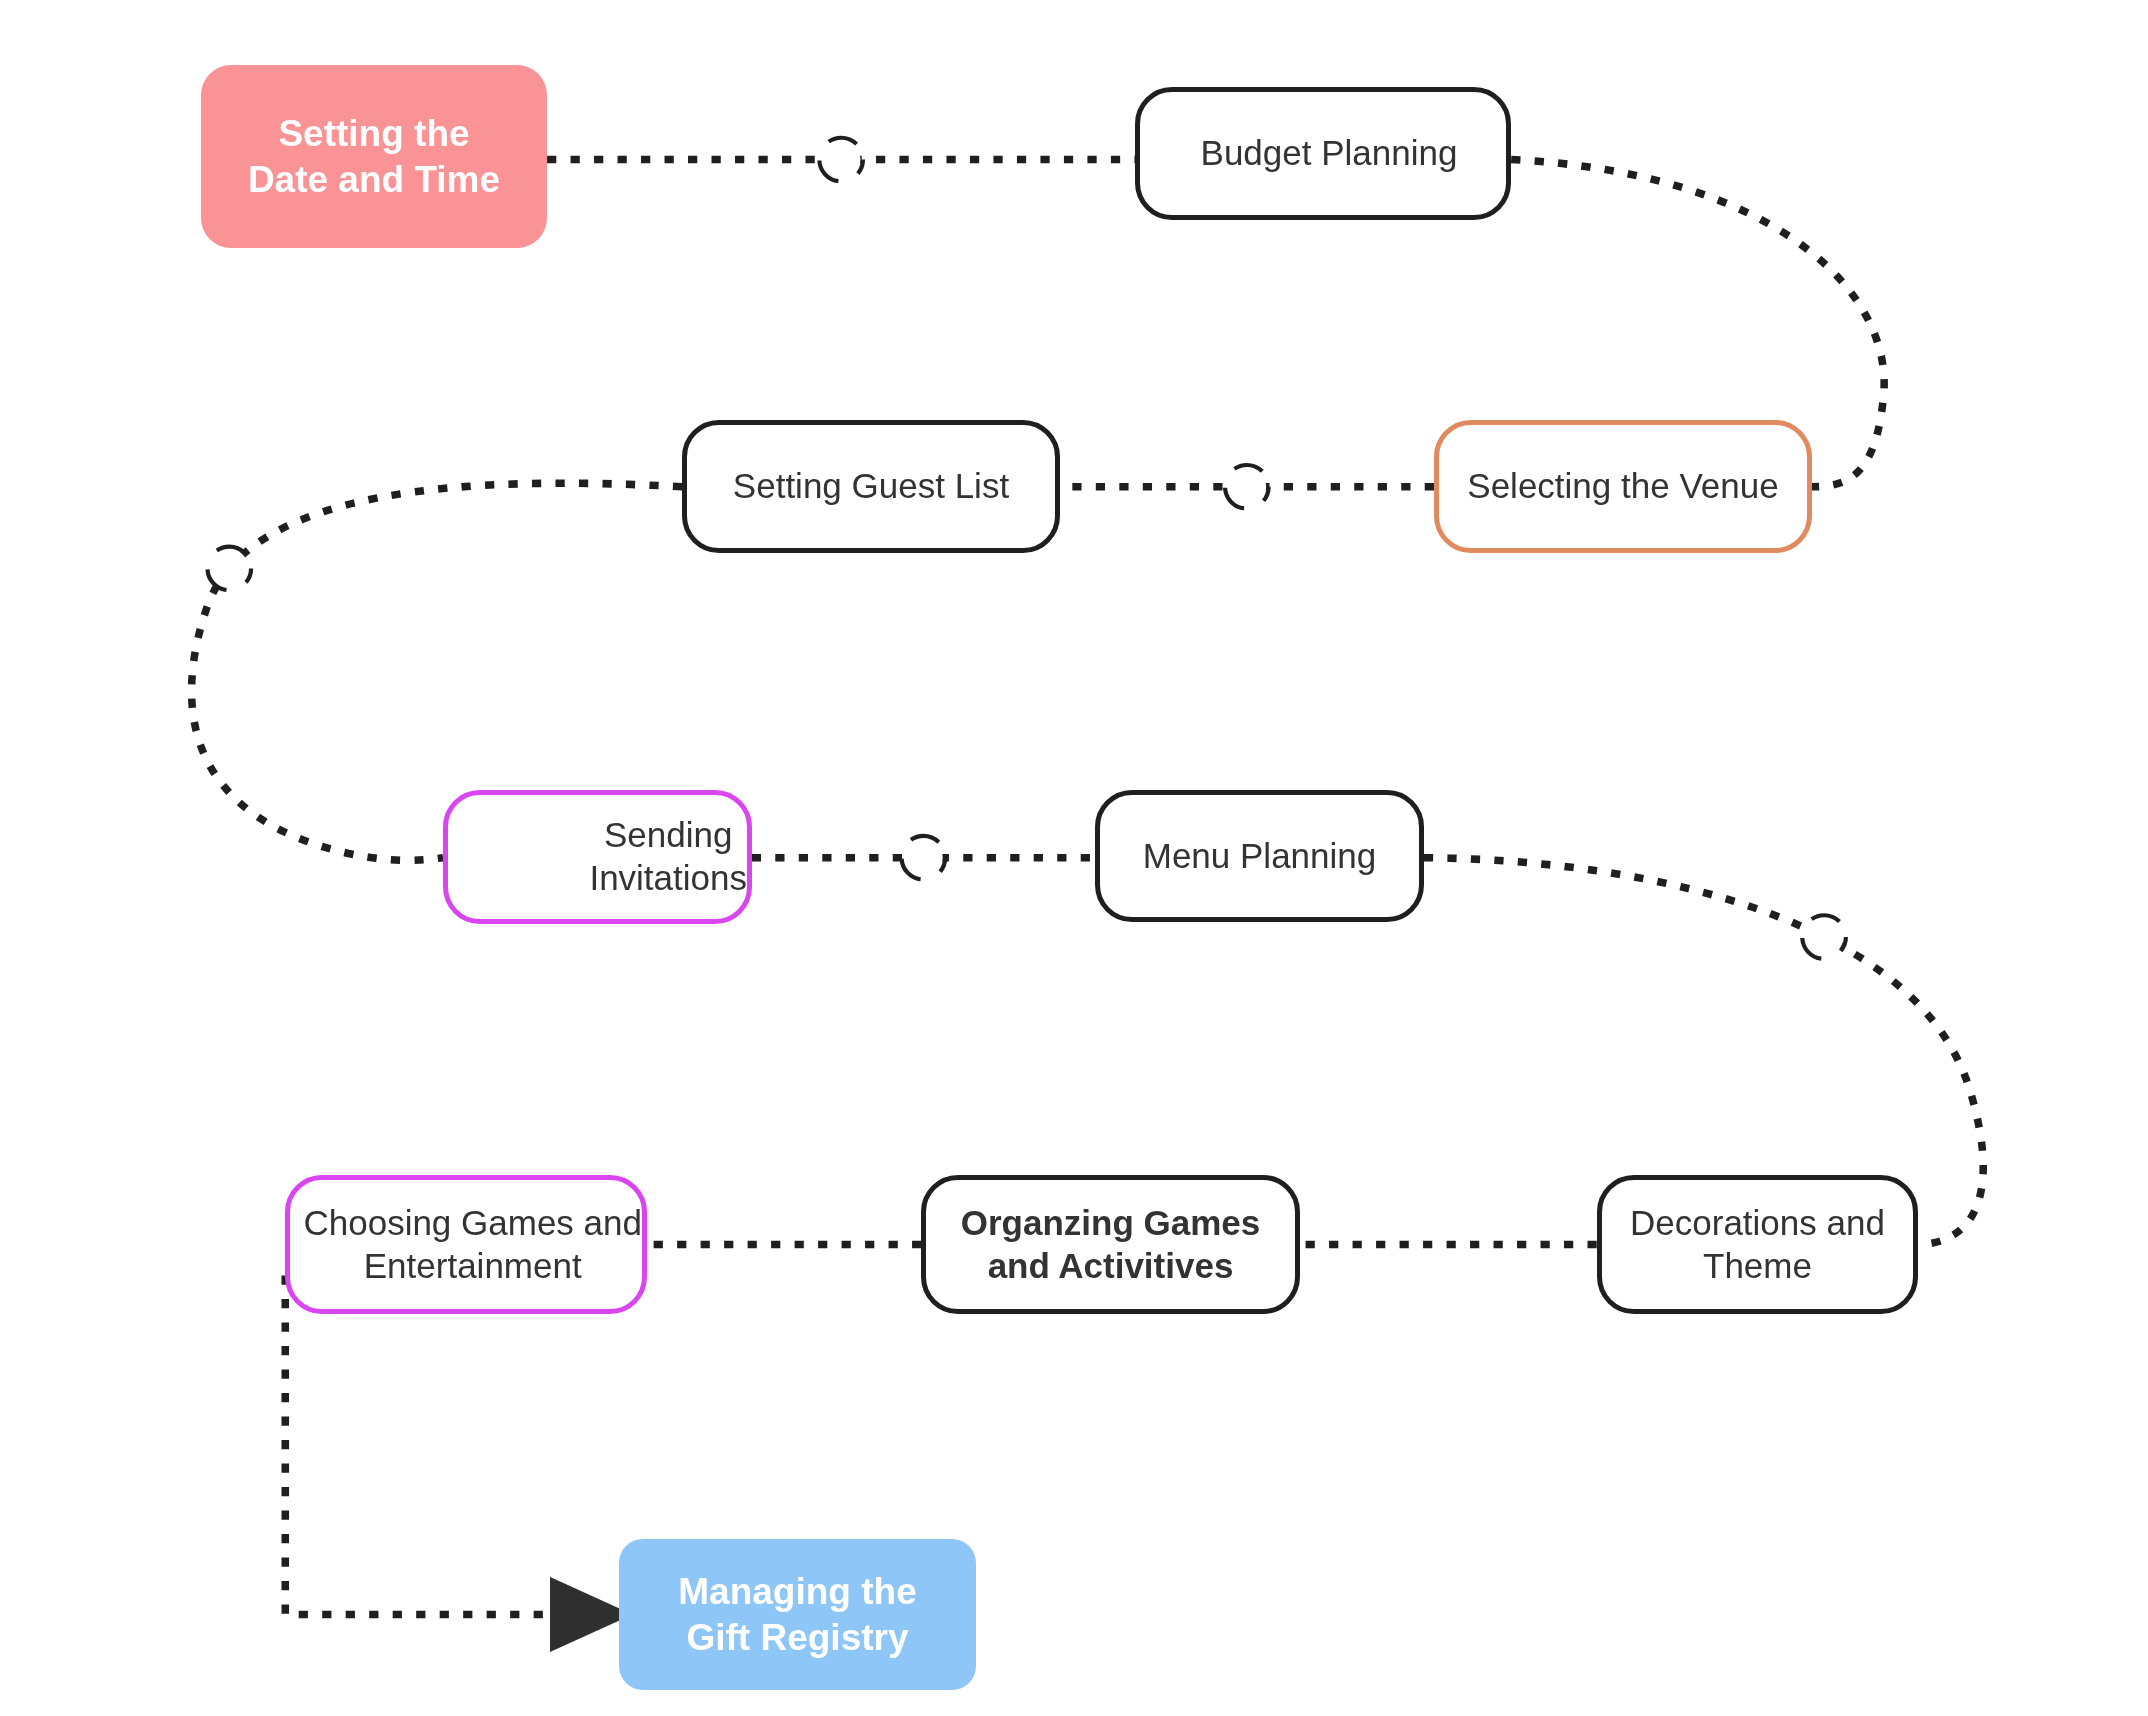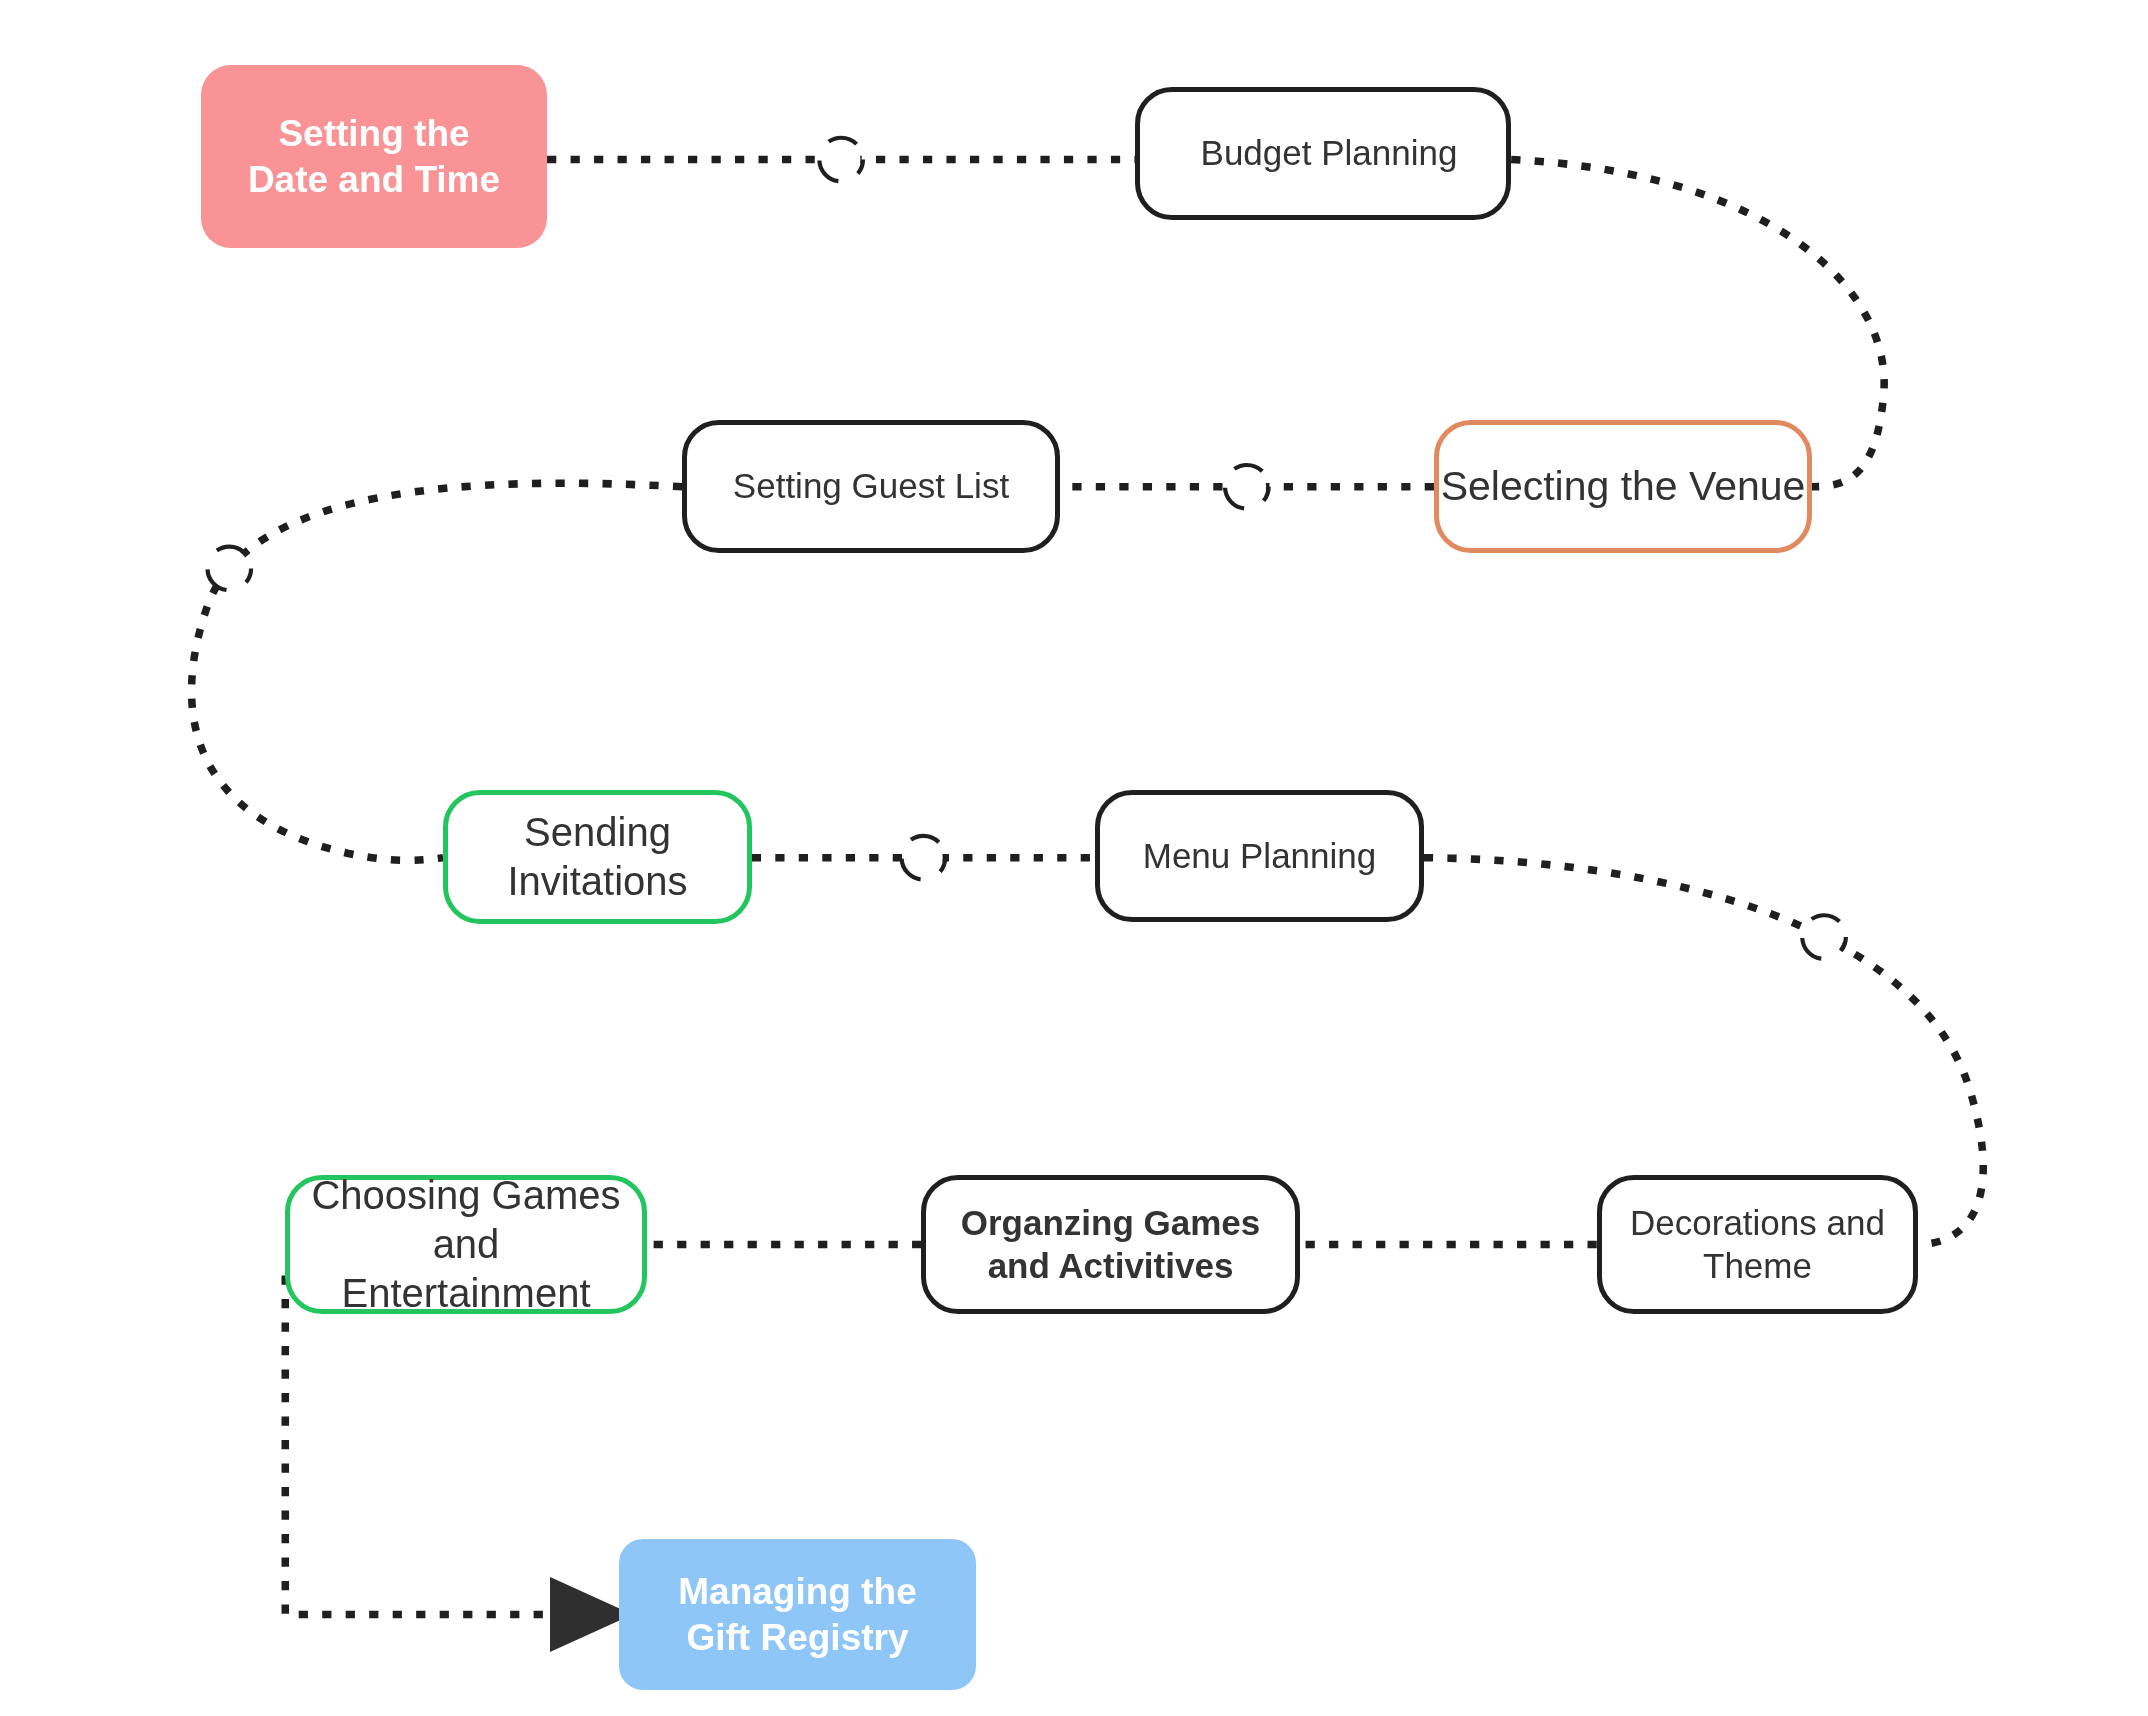--- a/index.html
+++ b/index.html
@@ -44,29 +44,30 @@
     background: #ffffff;
     border: 5px solid #1f1f1f;
     color: #333333;
     font-size: 35px;
     font-weight: 400;
   }
   .node-accent-orange {
     background: #ffffff;
     border: 5px solid #E08A5F;
     color: #333333;
-    font-size: 41px;
+    font-size: 35px;
     font-weight: 400;
   }
   .node-accent-pink {
     background: #ffffff;
-    border: 5px solid #22c55e;
+    border: 5px solid #d946ef;
     color: #333333;
-    font-size: 40px;
+    font-size: 35px;
     font-weight: 400;
+    justify-content: flex-end;
   }
   .node-filled-salmon {
     background: #F99396;
     border: none;
     color: #ffffff;
     font-size: 37px;
     font-weight: 700;
     border-radius: 44px;
   }
   .node-filled-blue {

